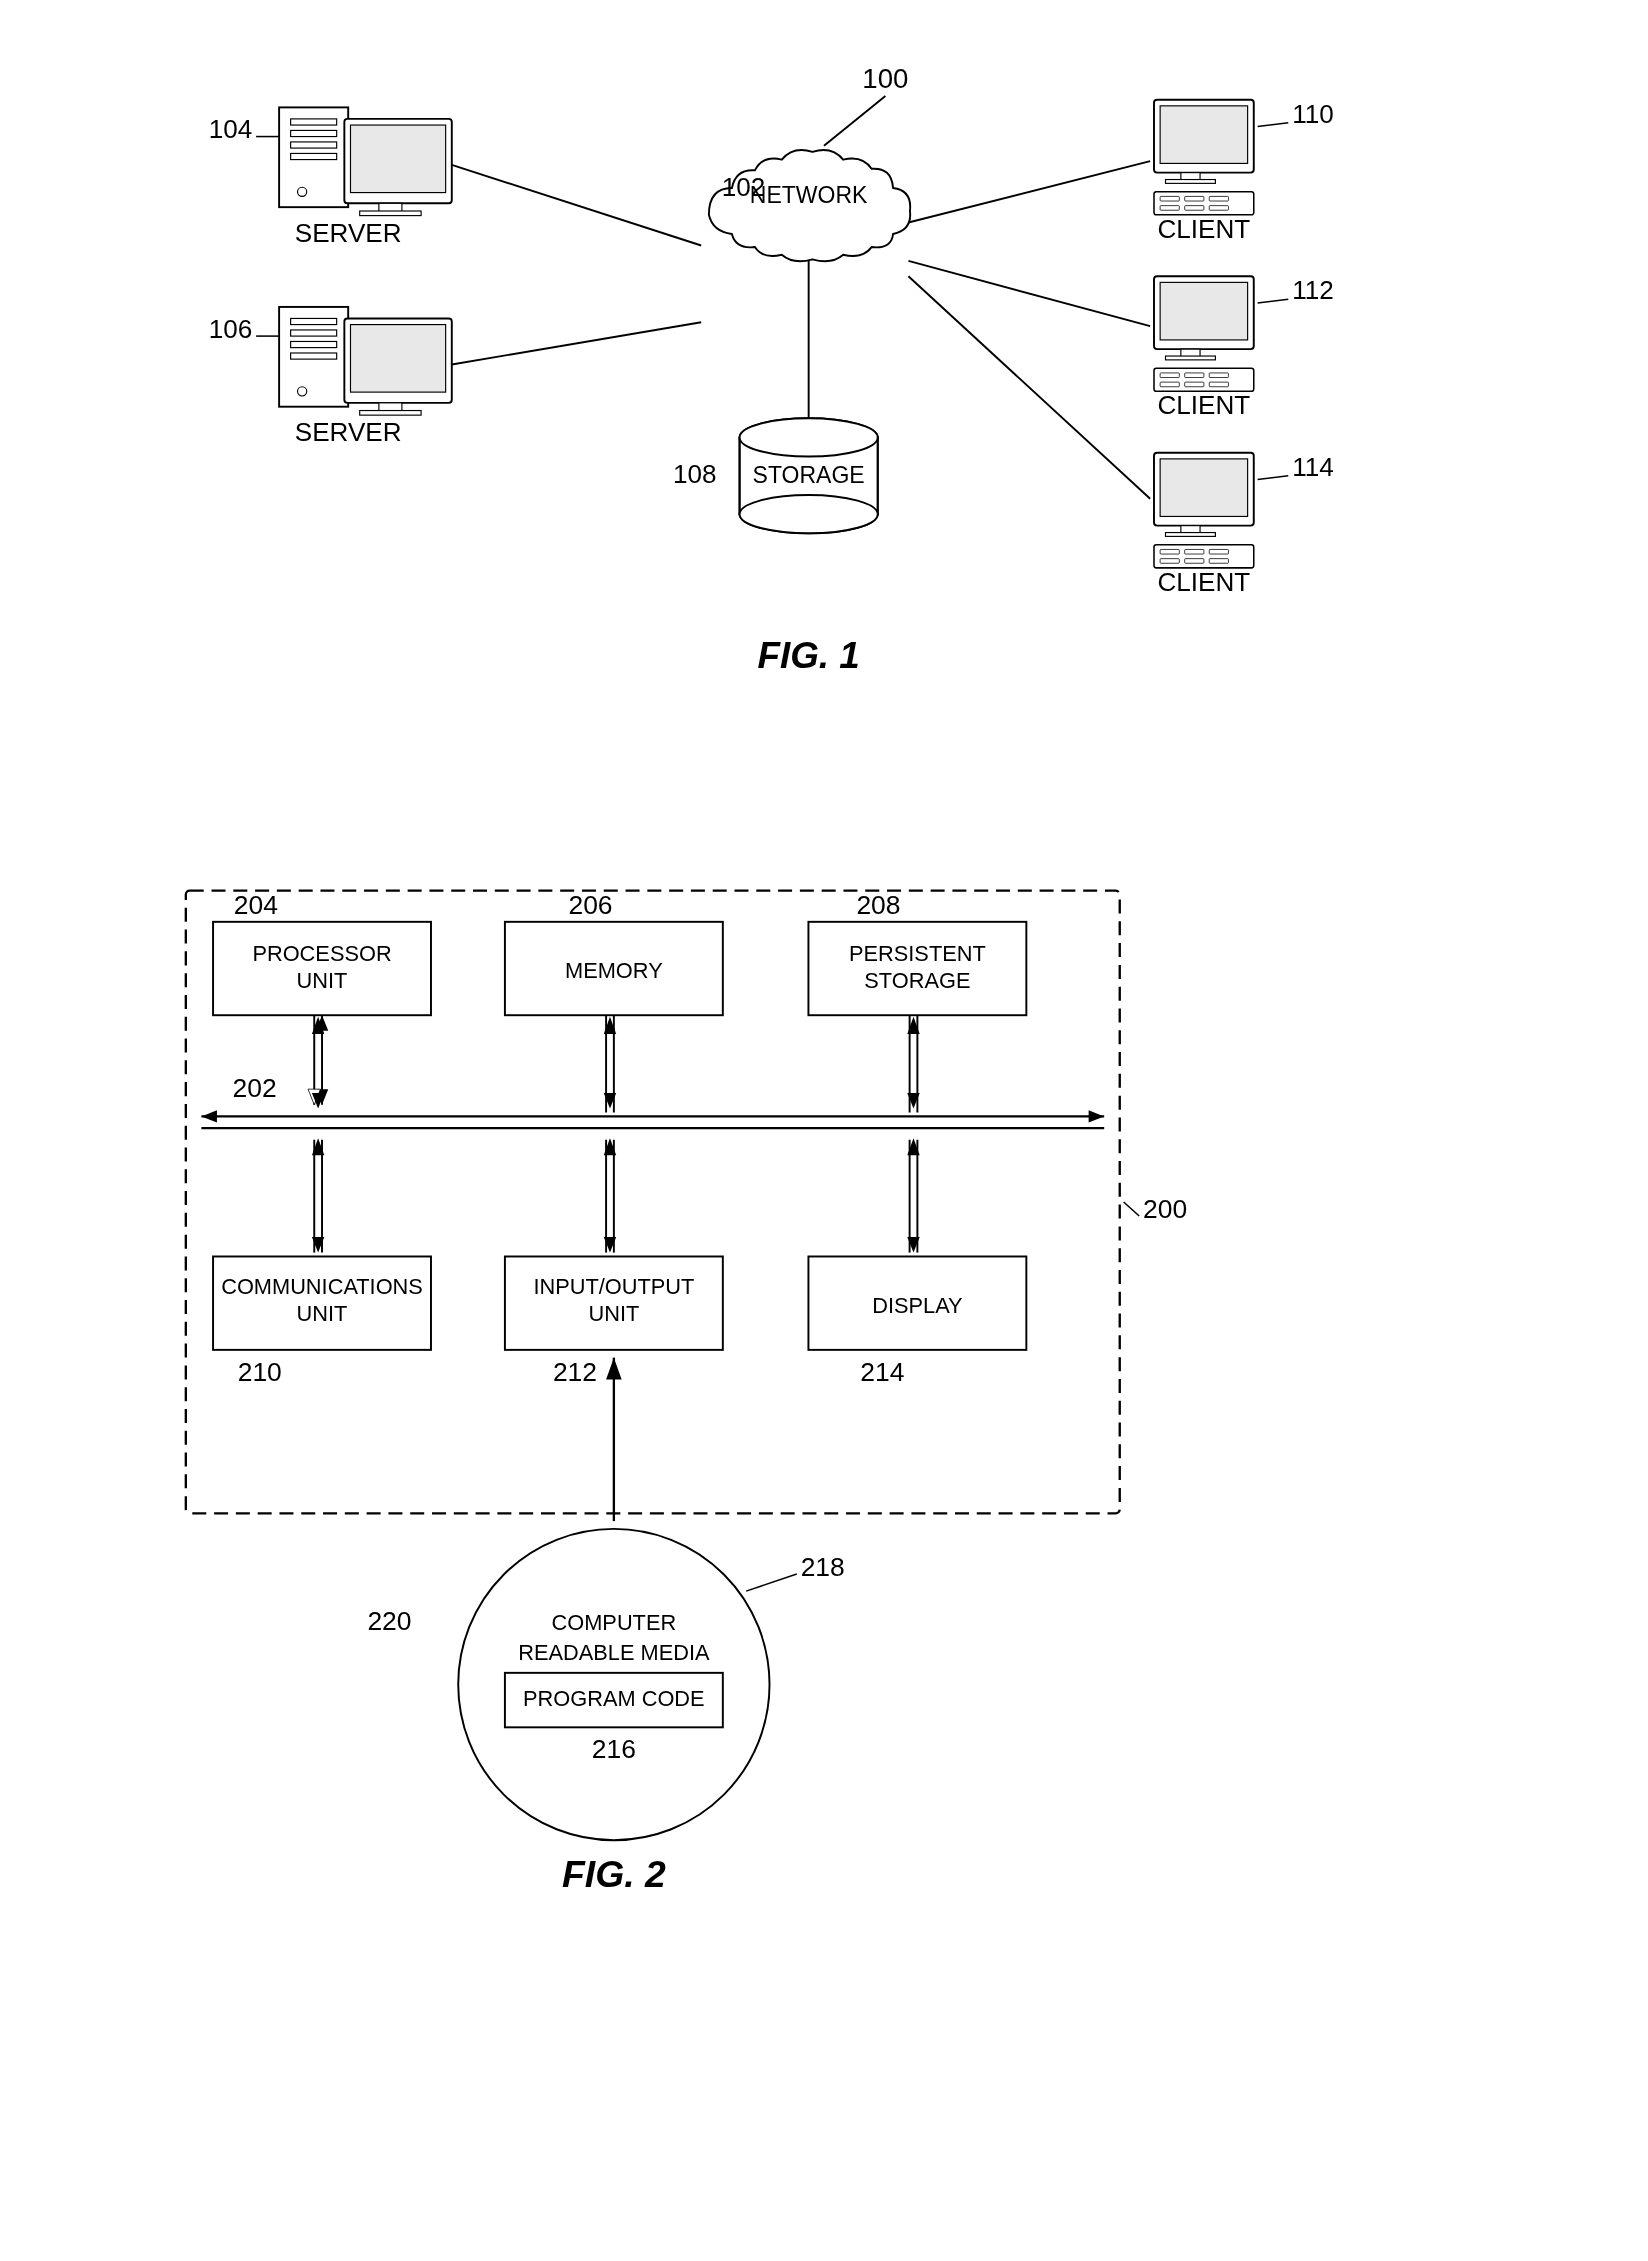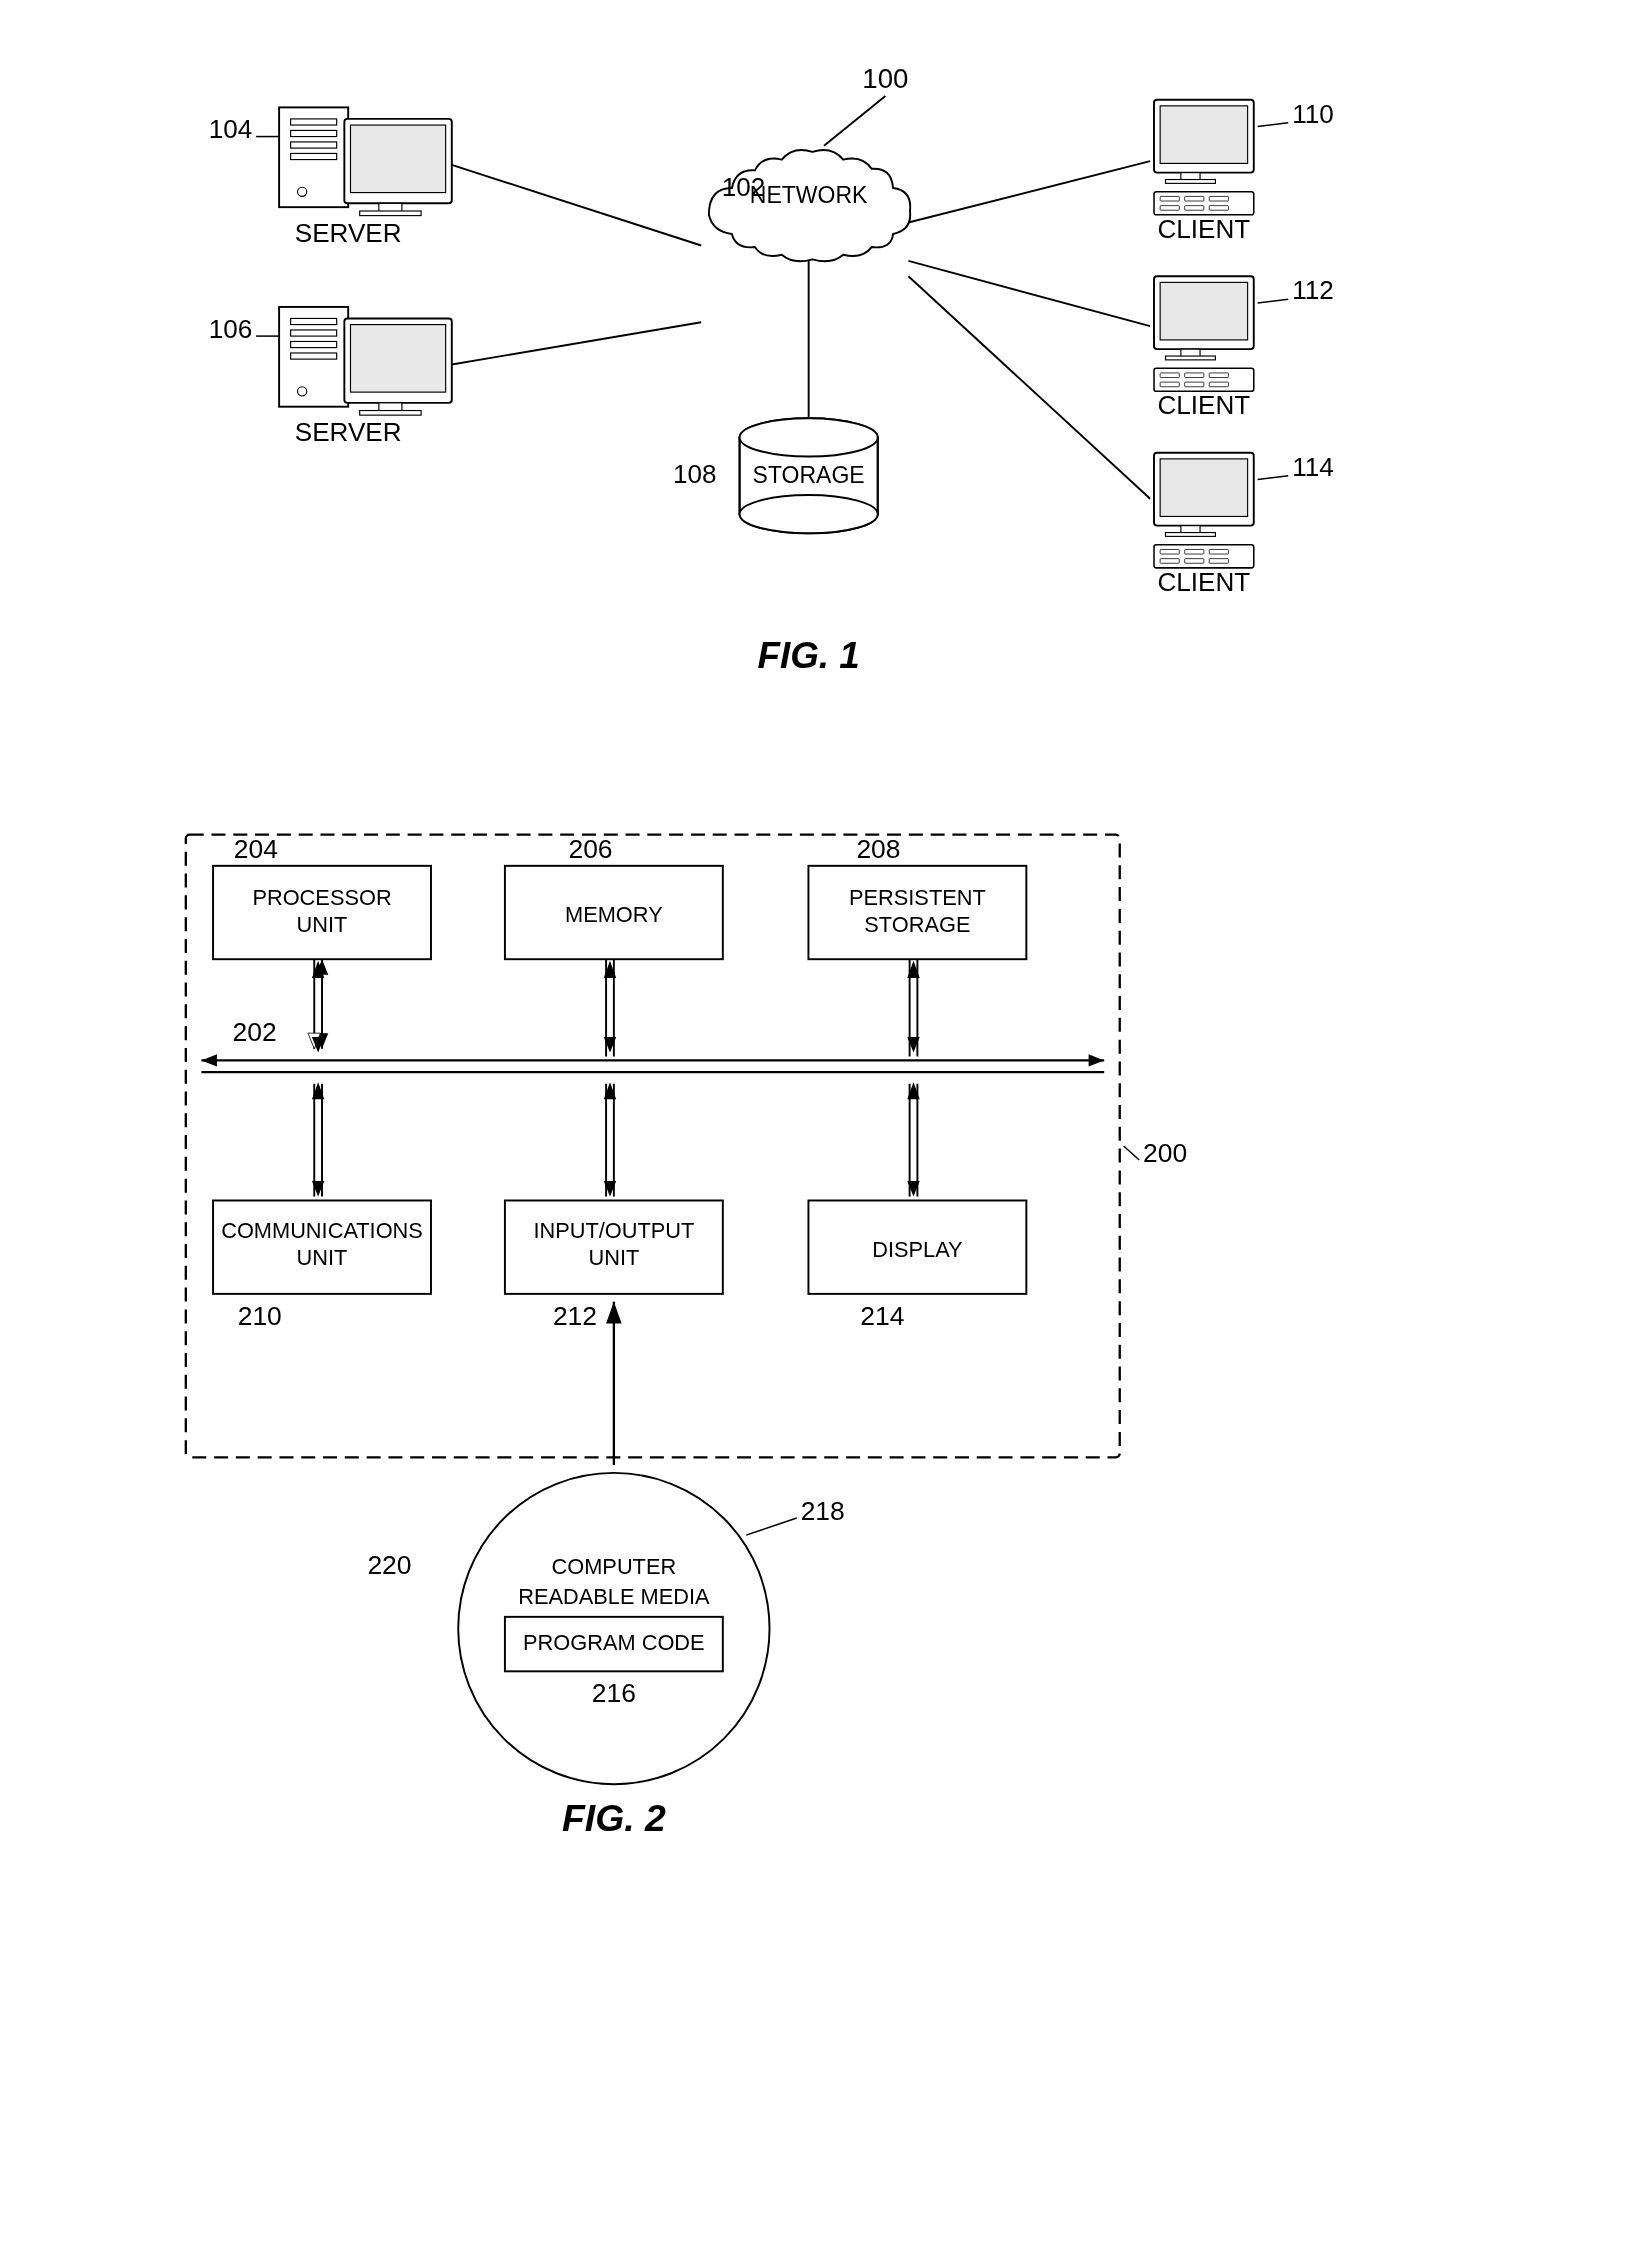--- a/index.html
+++ b/index.html
@@ -13,21 +13,21 @@
       align-items: center;
       padding: 46px 61px;
     }
 
     .page-content {
       width: 100%;
       max-width: 1534px;
       display: flex;
       flex-direction: column;
       align-items: flex-end;
-      gap: 52px;
+      gap: 108px;
     }
 
     
     .fig1-container {
       width: 100%;
       position: relative;
       height: 690px;
     }
 
     .fig1-svg {

